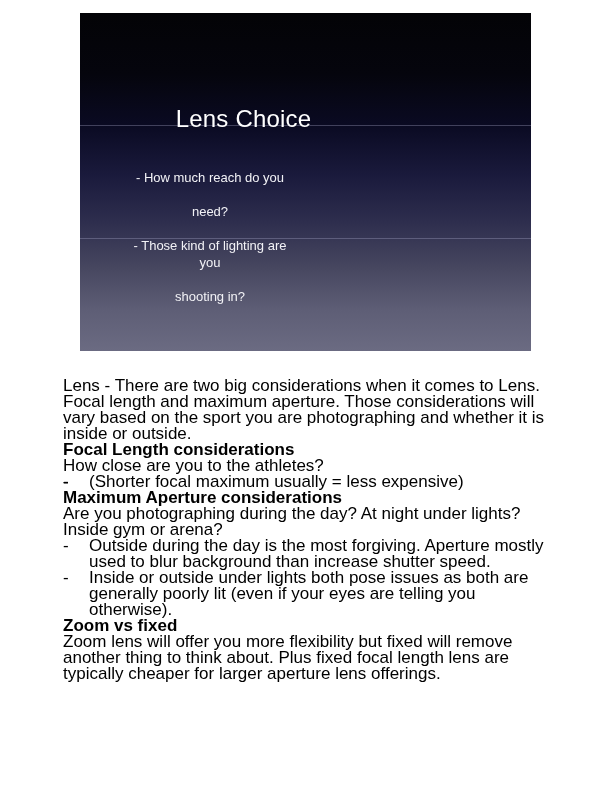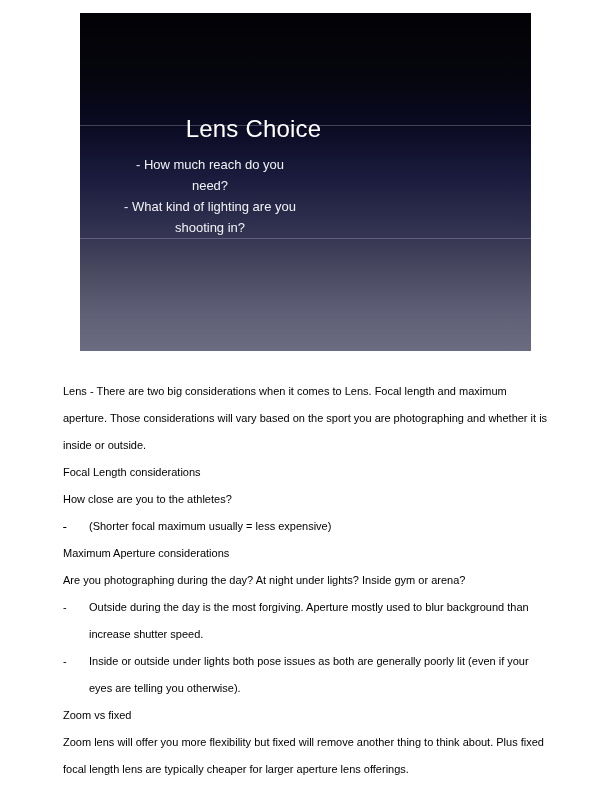--- a/index.html
+++ b/index.html
@@ -44,45 +44,45 @@
     .slide-title {
       position: absolute;
       left: 0;
       width: 295px;
       top: 92px;
       text-align: center;
       color: #ffffff;
       font-size: 24px;
       font-weight: normal;
       letter-spacing: 0.2px;
-      margin: 10px;
+      margin: 0;
       padding-left: 16px;
     }
     .slide-bullets {
       position: absolute;
       left: 30px;
       width: 200px;
       top: 139px;
       text-align: center;
       color: #f2f2f6;
       font-size: 13px;
       line-height: 17px;
     }
-    .slide-bullets div { margin: 4px; }
+    .slide-bullets div { margin: 17px; }
 
     .doc {
       position: absolute;
       left: 63px;
       top: 378px;
       width: 490px;
-      font-size: 11px;
-      line-height: 27px;
+      font-size: 17px;
+      line-height: 16px;
     }
     .doc p { margin: 0; }
-    .doc .heading { font-weight: normal; }
+    .doc .heading { font-weight: bold; }
     .doc ul {
       list-style: none;
       margin: 0;
       padding: 0;
     }
     .doc li {
       position: relative;
       padding-left: 26px;
     }
     .doc li .dash {
@@ -94,21 +94,21 @@
 </head>
 <body>
 
 <div class="slide">
   <div class="slide-rule r1"></div>
   <div class="slide-rule r2"></div>
   <h1 class="slide-title">Lens Choice</h1>
   <div class="slide-bullets">
     <div>- How much reach do you</div>
     <div>need?</div>
-    <div>- What kind of lighting are you</div>
+    <div>- Those kind of lighting are you</div>
     <div>shooting in?</div>
   </div>
 </div>
 
 <div class="doc">
   <p>Lens - There are two big considerations when it comes to Lens.  Focal length and maximum aperture. Those considerations will vary based on the sport you are photographing and whether it is inside or outside.</p>
 
   <p class="heading">Focal Length considerations</p>
   <p>How close are you to the athletes?</p>
   <ul>

